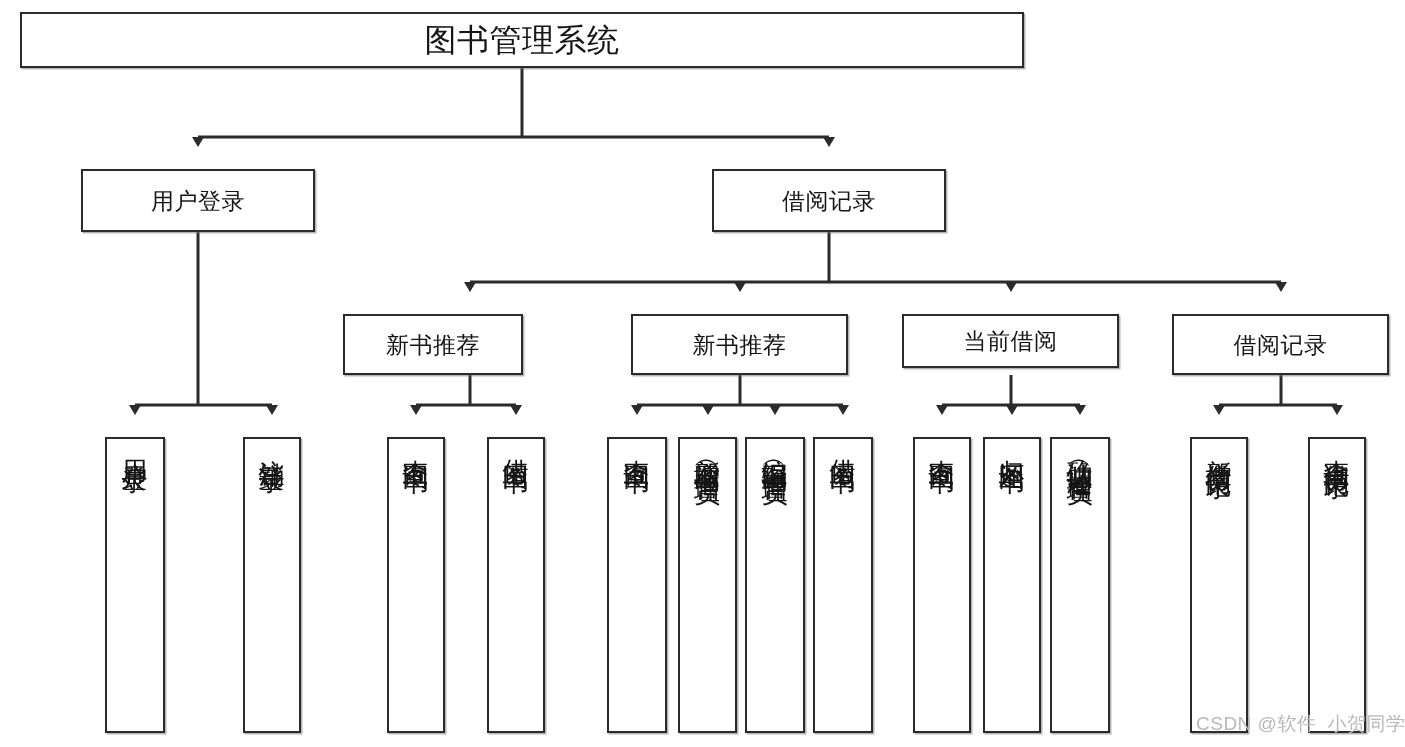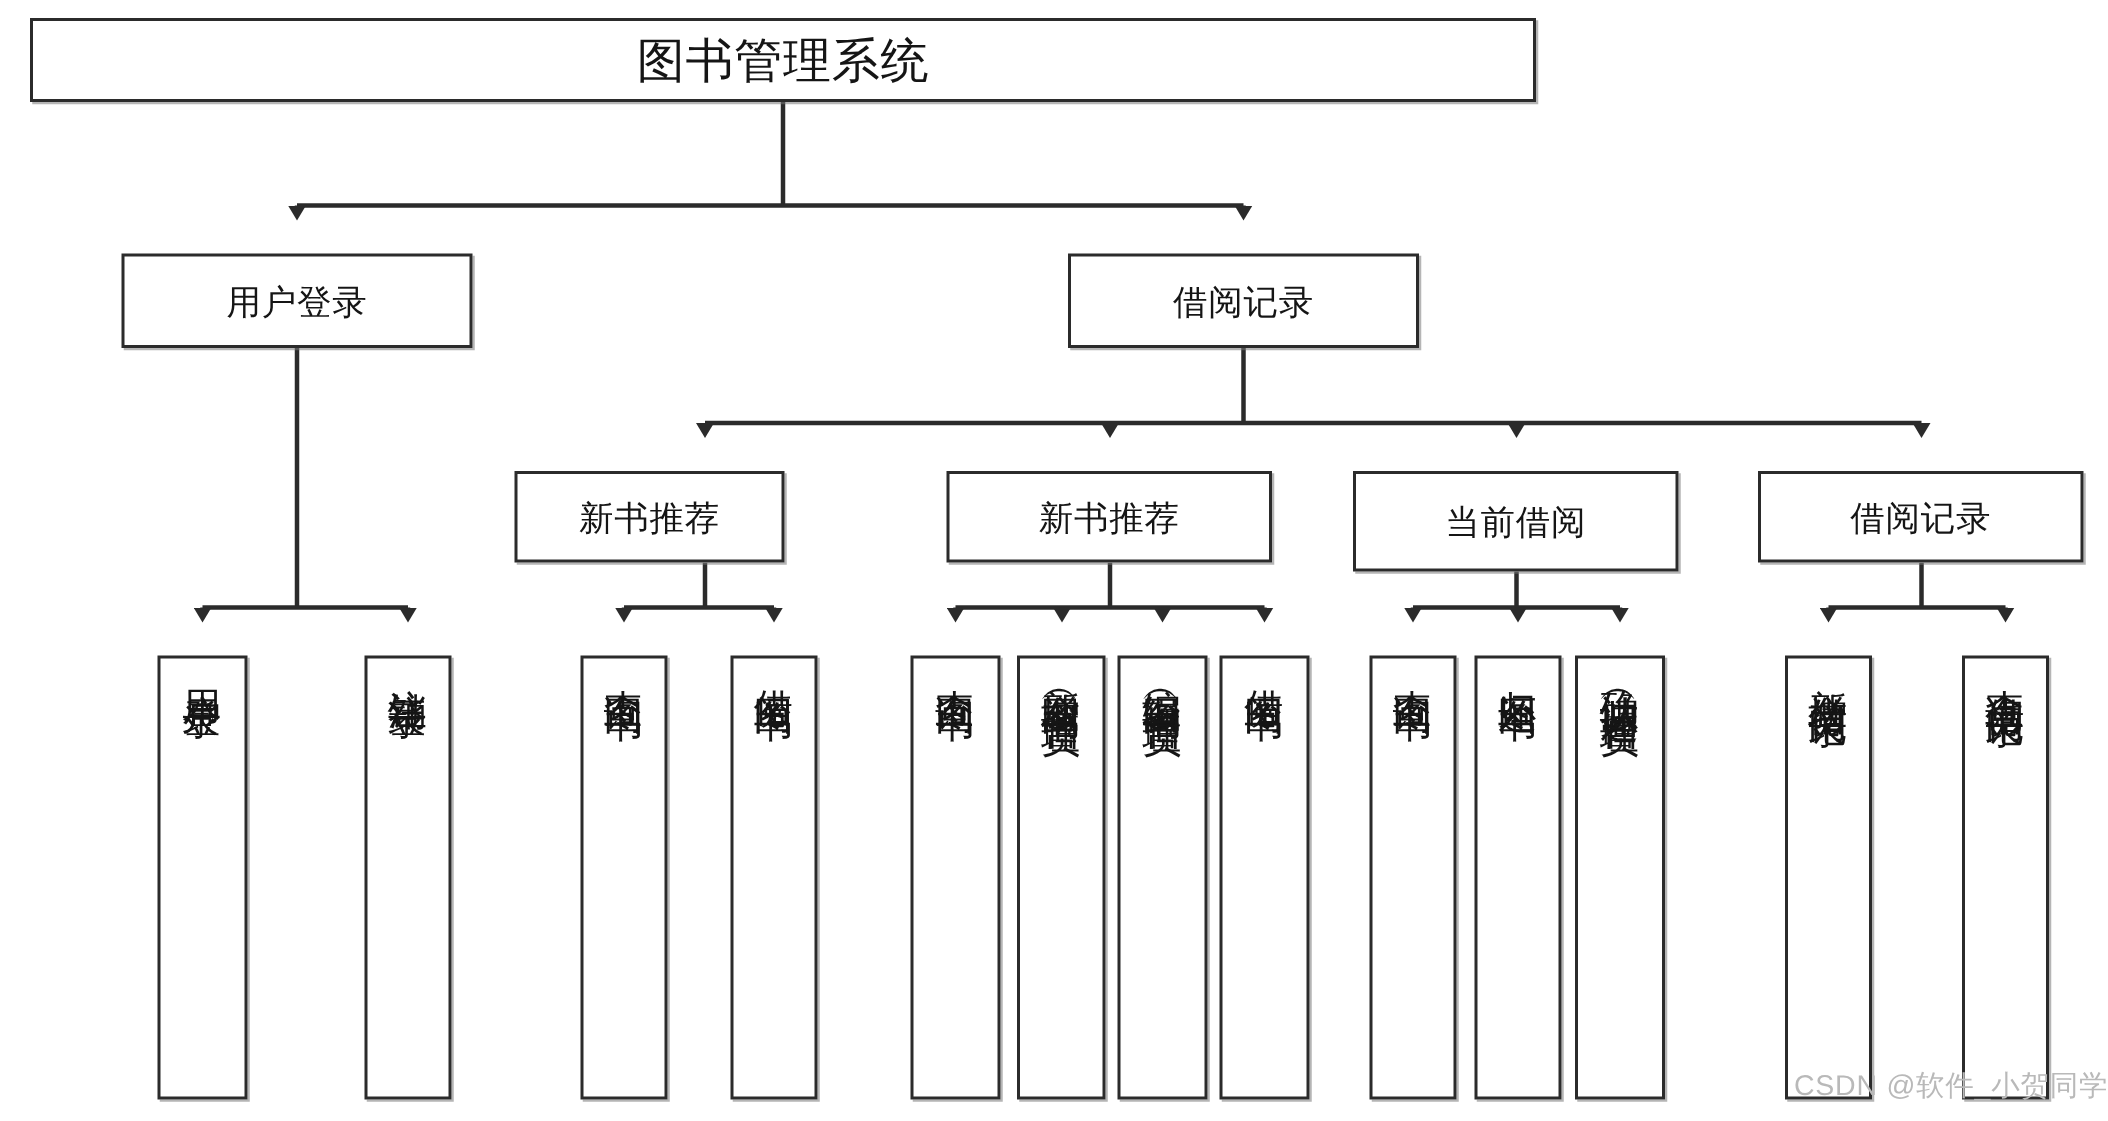--- a/index.html
+++ b/index.html
@@ -120,21 +120,21 @@
   <div class="node h" style="left: 712px; top: 169px; width: 234px; height: 63px;">
     <span class="label">借阅记录</span>
   </div>
 
   <div class="node h" style="left: 343px; top: 314px; width: 180px; height: 61px;">
     <span class="label">新书推荐</span>
   </div>
   <div class="node h" style="left: 631px; top: 314px; width: 217px; height: 61px;">
     <span class="label">新书推荐</span>
   </div>
-  <div class="node h" style="left: 902px; top: 314px; width: 217px; height: 67px;">
+  <div class="node h" style="left: 902px; top: 314px; width: 217px; height: 54px;">
     <span class="label">当前借阅</span>
   </div>
   <div class="node h" style="left: 1172px; top: 314px; width: 217px; height: 61px;">
     <span class="label">借阅记录</span>
   </div>
 
   <div class="node v" style="left: 105px; top: 437px; width: 60px; height: 296px;">
     <span class="label">用户登录</span>
   </div>
   <div class="node v" style="left: 243px; top: 437px; width: 58px; height: 296px;">

